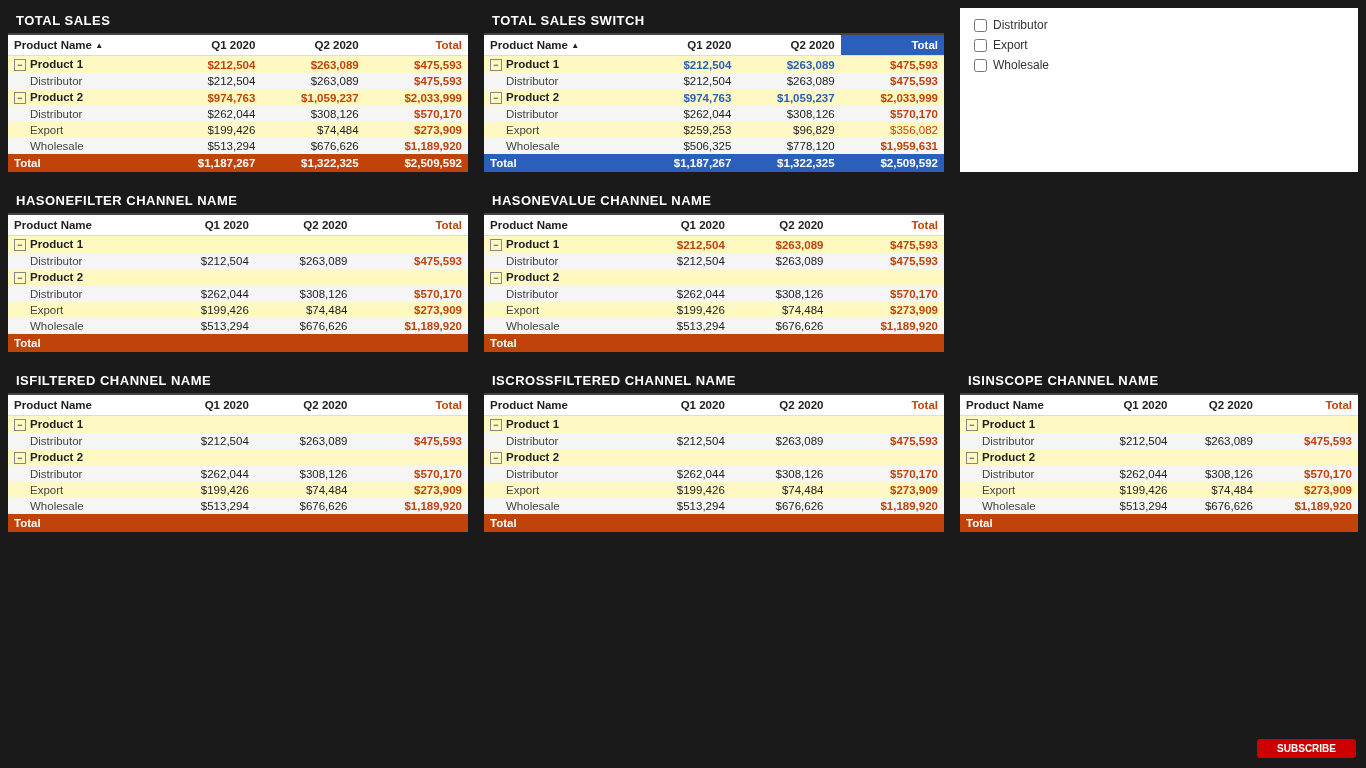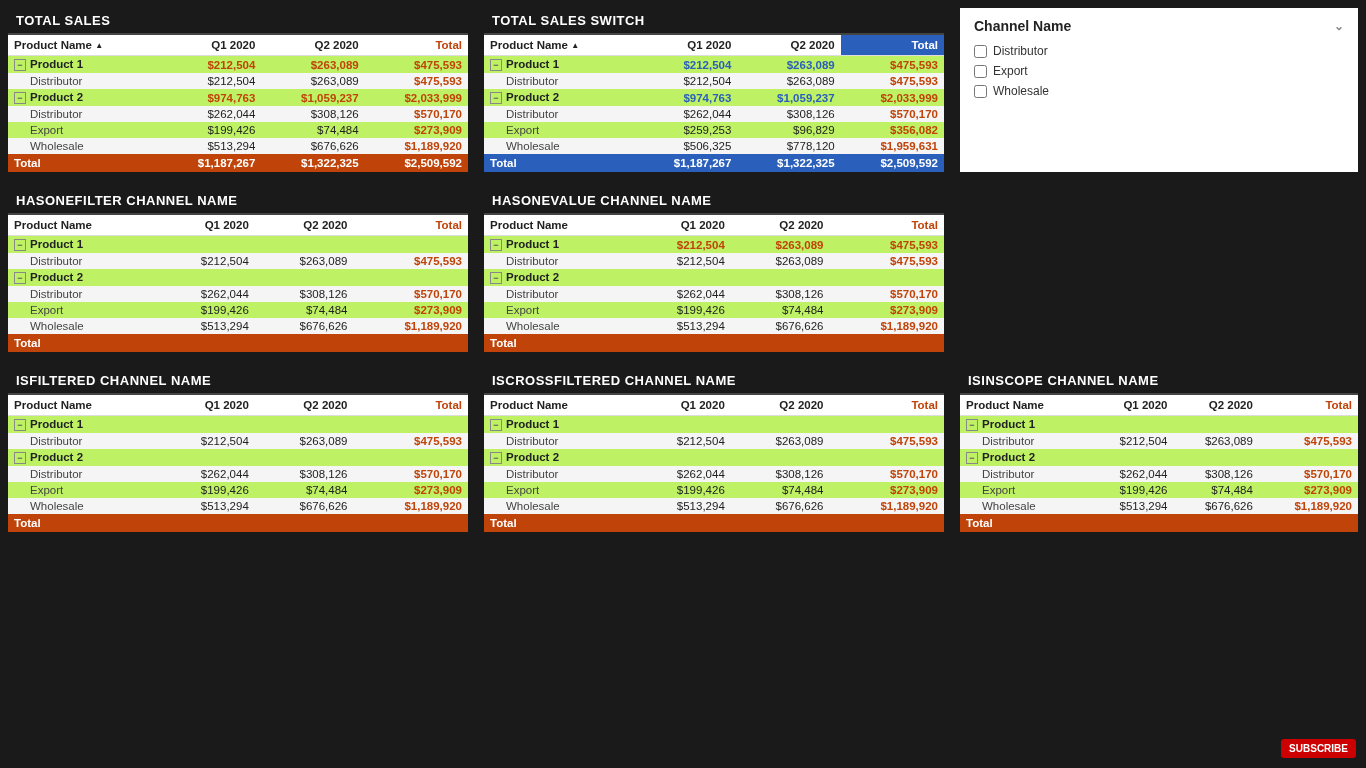--- a/index.html
+++ b/index.html
@@ -146,32 +146,32 @@
     }
 
     .filter-item input[type="checkbox"] {
       width: 13px;
       height: 13px;
       border: 1px solid #aaa;
       accent-color: #2a5fbb;
     }
 
     .row-alt-light { background: #f5f5f5; }
-    .row-alt-white { background: #bef264; }
+    .row-alt-white { background: #fef9c3; }
 
     
     .subscribe-badge {
       position: fixed;
       bottom: 10px;
       right: 10px;
       background: #c00;
       color: #fff;
       font-weight: 700;
       font-size: 10px;
-      padding: 4px 8px;
+      padding: 4px 20px;
       border-radius: 3px;
       z-index: 100;
     }
   </style>
 </head>
 <body>
 
 <div class="page-container">
 
   <div class="table-widget">
@@ -265,43 +265,39 @@
           <tr class="row-alt-light">
             <td style="padding-left: 22px; color: rgb(68, 68, 68);">Distributor</td>
             <td>$262,044</td>
             <td>$308,126</td>
             <td style="font-weight: 700; color: rgb(192, 68, 10);">$570,170</td>
           </tr>
           <tr class="row-alt-white">
             <td style="padding-left: 22px; color: rgb(68, 68, 68);">Export</td>
             <td>$259,253</td>
             <td>$96,829</td>
-            <td style="font-weight: 700; color: rgb(192, 68, 10);">$356,082</td>
+            <td style="font-weight: 400; color: rgb(192, 68, 10);">$356,082</td>
           </tr>
           <tr class="row-alt-light">
             <td style="padding-left: 22px; color: rgb(68, 68, 68);">Wholesale</td>
             <td>$506,325</td>
             <td>$778,120</td>
             <td style="font-weight: 700; color: rgb(192, 68, 10);">$1,959,631</td>
           </tr>
           <tr class="total-row-blue">
             <td>Total</td>
             <td>$1,187,267</td>
             <td>$1,322,325</td>
             <td style="font-weight: 700;">$2,509,592</td>
           </tr>
         </tbody>
     </table>
   </div>
 
   <div class="filter-panel">
-    <div class="filter-title">
-      <span>Channel Name</span>
-      <span class="filter-chevron">⌄</span>
-    </div>
     <div class="filter-item">
       <input type="checkbox" style="">
       <span>Distributor</span>
     </div>
     <div class="filter-item">
       <input type="checkbox" style="">
       <span>Export</span>
     </div>
     <div class="filter-item">
       <input type="checkbox" style="">

